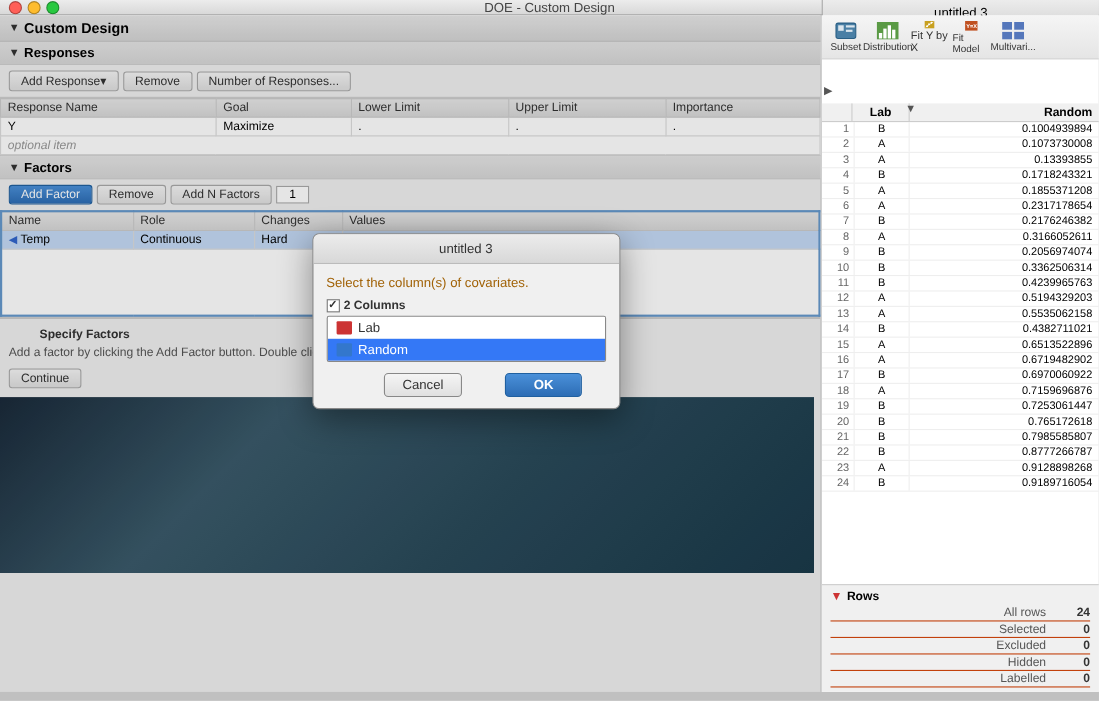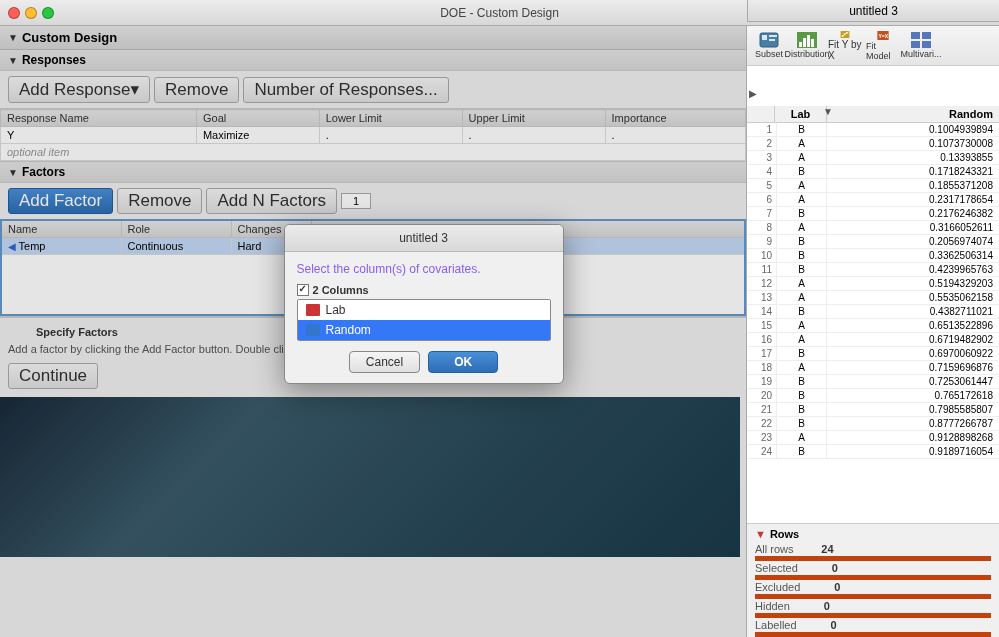--- a/index.html
+++ b/index.html
@@ -9,21 +9,21 @@
       background: #c0c0c0;
       width: 999px;
       height: 637px;
       overflow: hidden;
       position: relative;
     }
 
     
     .title-bar {
       background: linear-gradient(to bottom, #ececec, #d8d8d8);
-      height: 26px;
+      height: 14px;
       display: flex;
       align-items: center;
       justify-content: center;
       border-bottom: 1px solid #aaa;
       position: relative;
     }
     .title-bar-buttons {
       position: absolute;
       left: 8px;
       display: flex;
@@ -107,21 +107,21 @@
       display: flex;
       align-items: center;
       gap: 4px;
       border-bottom: 1px solid #ccc;
     }
     .btn {
       background: linear-gradient(to bottom, #f5f5f5, #e0e0e0);
       border: 1px solid #aaa;
       border-radius: 3px;
       padding: 2px 10px;
-      font-size: 17px;
+      font-size: 11px;
       cursor: pointer;
       color: #333;
     }
     .btn-blue {
       background: linear-gradient(to bottom, #4a90d9, #2d6db5);
       color: white;
       border: 1px solid #2060a0;
     }
 
     
@@ -252,22 +252,22 @@
       position: absolute;
       bottom: 0;
       width: 252px;
       background: #f0f0f0;
       border-top: 1px solid #ccc;
       padding: 4px 8px;
       font-size: 11px;
     }
     .stat-row {
       display: flex;
-      justify-content: flex-start;
-      border-bottom: 5px solid #c2410c;
+      justify-content: flex-end;
+      border-bottom: 1px solid #c2410c;
       padding: 1px 0;
     }
     .stat-label { color: #555; }
     .stat-value { color: #333; font-weight: bold; text-align: right; min-width: 40px; }
     .rows-header {
       font-weight: bold;
       display: flex;
       align-items: center;
       gap: 4px;
       margin-bottom: 2px;
@@ -302,21 +302,21 @@
       font-size: 12px;
       font-weight: 500;
       color: #333;
       border-bottom: 1px solid #bbb;
     }
     .dialog-body {
       padding: 10px 12px;
     }
     .dialog-prompt {
       font-size: 12px;
-      color: #8b5cf6;
+      color: #a16207;
       margin-bottom: 8px;
     }
     .dialog-list-header {
       display: flex;
       align-items: center;
       gap: 4px;
       font-size: 11px;
       font-weight: bold;
       color: #333;
       margin-bottom: 3px;
@@ -363,20 +363,21 @@
     }
     .dialog-btn {
       min-width: 70px;
       padding: 3px 16px;
       border: 1px solid #888;
       border-radius: 4px;
       font-size: 12px;
       cursor: pointer;
       background: linear-gradient(to bottom, #f5f5f5, #e0e0e0);
       color: #333;
+      margin-left: 31px;
     }
     .dialog-btn-ok {
       background: linear-gradient(to bottom, #4a90d9, #2d6db5);
       color: white;
       border: 1px solid #2060a0;
       font-weight: bold;
     }
 
     .checkbox-icon {
       width: 12px; height: 12px;

